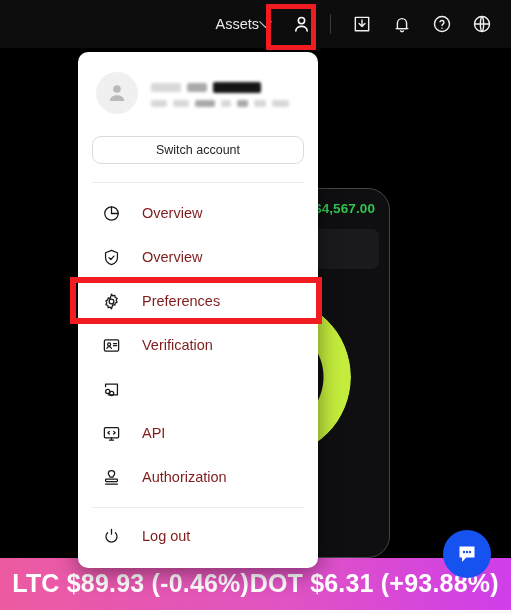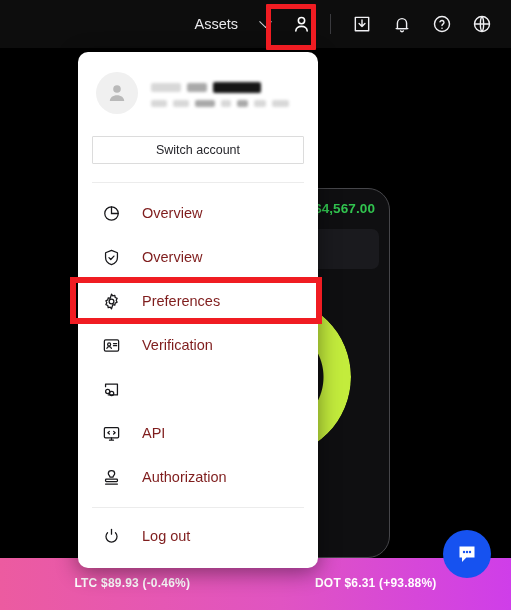--- a/index.html
+++ b/index.html
@@ -14,21 +14,21 @@
   
   #bg-page{ position:absolute; inset:0; background:#000; }
 
   #topbar{
     position:absolute; left:0; top:0; width:511px; height:48px;
     background:#0d0d0d;
     display:flex; align-items:center; justify-content:flex-end;
     padding-right:14px; gap:0;
   }
   .assets-menu{
-    display:flex; align-items:center; gap:23px;
+    display:flex; align-items:center; gap:2px;
     color:#e9e9ec; font-size:14.5px; margin-right:16px;
   }
   .chev{ display:inline-block; width:9px; height:9px;
     border-right:1.6px solid #cfcfd4; border-bottom:1.6px solid #cfcfd4;
     transform:rotate(45deg) translate(-2px,-2px); }
 
   .tb-icon{
     width:30px; height:30px; display:flex; align-items:center; justify-content:center;
     color:#f0f0f3; margin-left:10px;
   }
@@ -72,21 +72,21 @@
   #legend-1{ top:300px; }
   #legend-2{ top:322px; }
   .leg-dot{ display:inline-block; width:6px; height:6px; border-radius:50%;
     background:#e07ab0; margin-right:5px; vertical-align:middle; }
 
   
   #ticker{
     position:absolute; left:0; bottom:0; width:511px; height:52px;
     background:linear-gradient(90deg,#ec5ba0 0%,#e054c2 55%,#cf3ee9 100%);
     display:flex; align-items:center; justify-content:space-around;
-    color:#fff; font-size:12px; font-weight:bold; letter-spacing:.2px;
+    color:#fff; font-size:25px; font-weight:bold; letter-spacing:.2px;
     padding:0 12px 2px;
   }
   #chat-fab{
     position:absolute; right:20px; bottom:32px; width:48px; height:48px;
     border-radius:50%; background:#1652f0;
     display:flex; align-items:center; justify-content:center; z-index:8;
   }
 
   
   #account-menu{
@@ -101,21 +101,21 @@
     display:flex; align-items:center; justify-content:center; flex:none;
   }
   .redact{ background:#d8d8d8; border-radius:2px; display:inline-block;
            filter:blur(1.4px); }
   .redact.dark{ background:#151515; }
   .redact.mid{ background:#a9a9a9; }
   #ident-lines{ display:flex; flex-direction:column; gap:7px; padding-top:2px; }
   .ident-row{ display:flex; align-items:center; gap:6px; }
 
   #switch-account{
-    margin:16px 14px 0; height:28px; border:1px solid #dcdcdc; border-radius:1px;
+    margin:16px 14px 0; height:28px; border:1px solid #dcdcdc; border-radius:9px;
     display:flex; align-items:center; justify-content:center;
     font-size:12.5px; color:#26262b; background:#fff;
   }
   .divider{ height:1px; background:#ececec; margin:18px 14px 0; }
 
   #menu-list{ padding-top:8px; }
   .menu-item{
     display:flex; align-items:center; gap:20px;
     height:44px; padding-left:22px; color:#7f1d1d; font-size:14.5px;
   }

